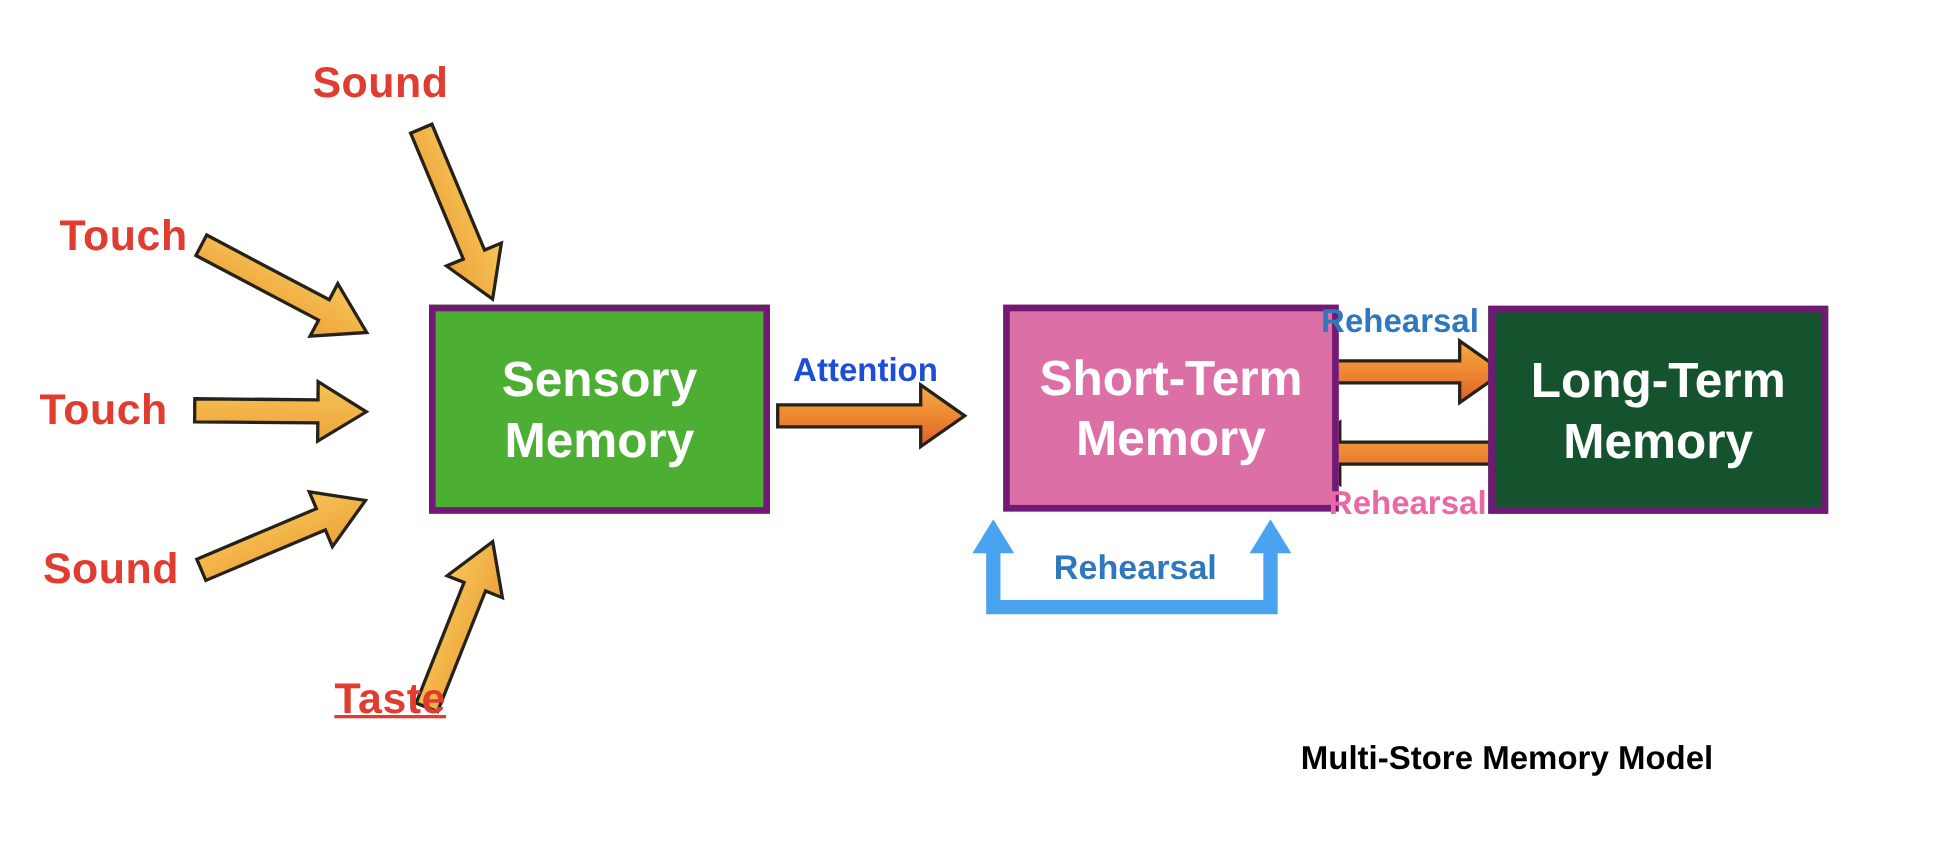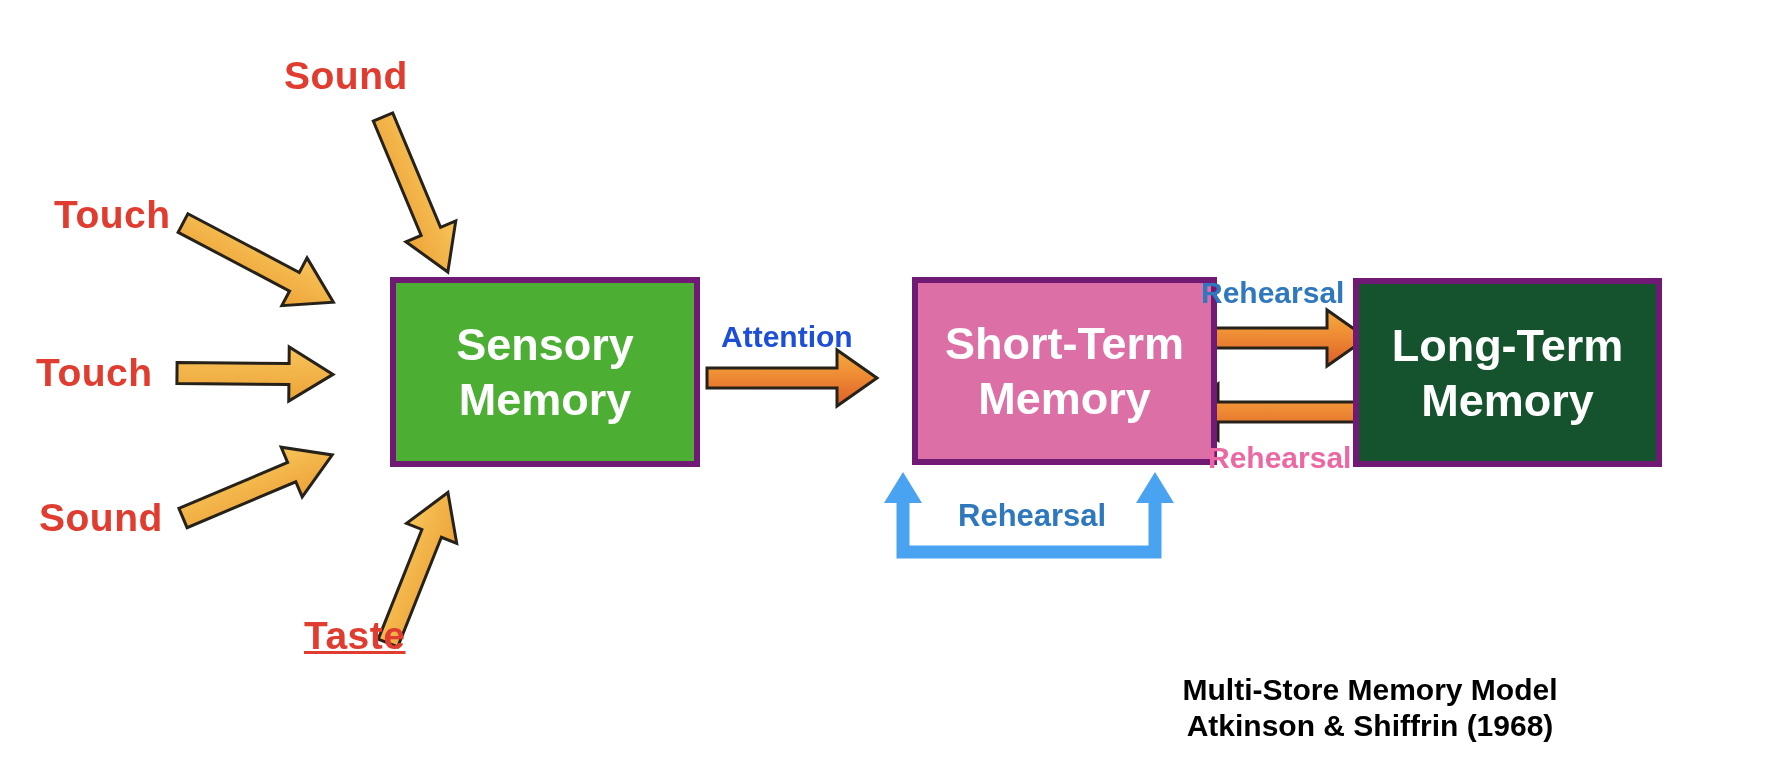--- a/index.html
+++ b/index.html
@@ -86,16 +86,15 @@
     <span>Memory</span>
   </div>
 
   <div class="flow-label flow-attention">Attention</div>
   <div class="flow-label flow-rehearsal-top">Rehearsal</div>
   <div class="flow-label flow-retrieval">Rehearsal</div>
   <div class="flow-label flow-rehearsal-loop">Rehearsal</div>
 
   <div class="caption">
     <div>Multi-Store Memory Model</div>
-    <div>Atkinson &amp; Shiffrin (1968)</div>
   </div>
 
 </div>
 
 </body></html>

